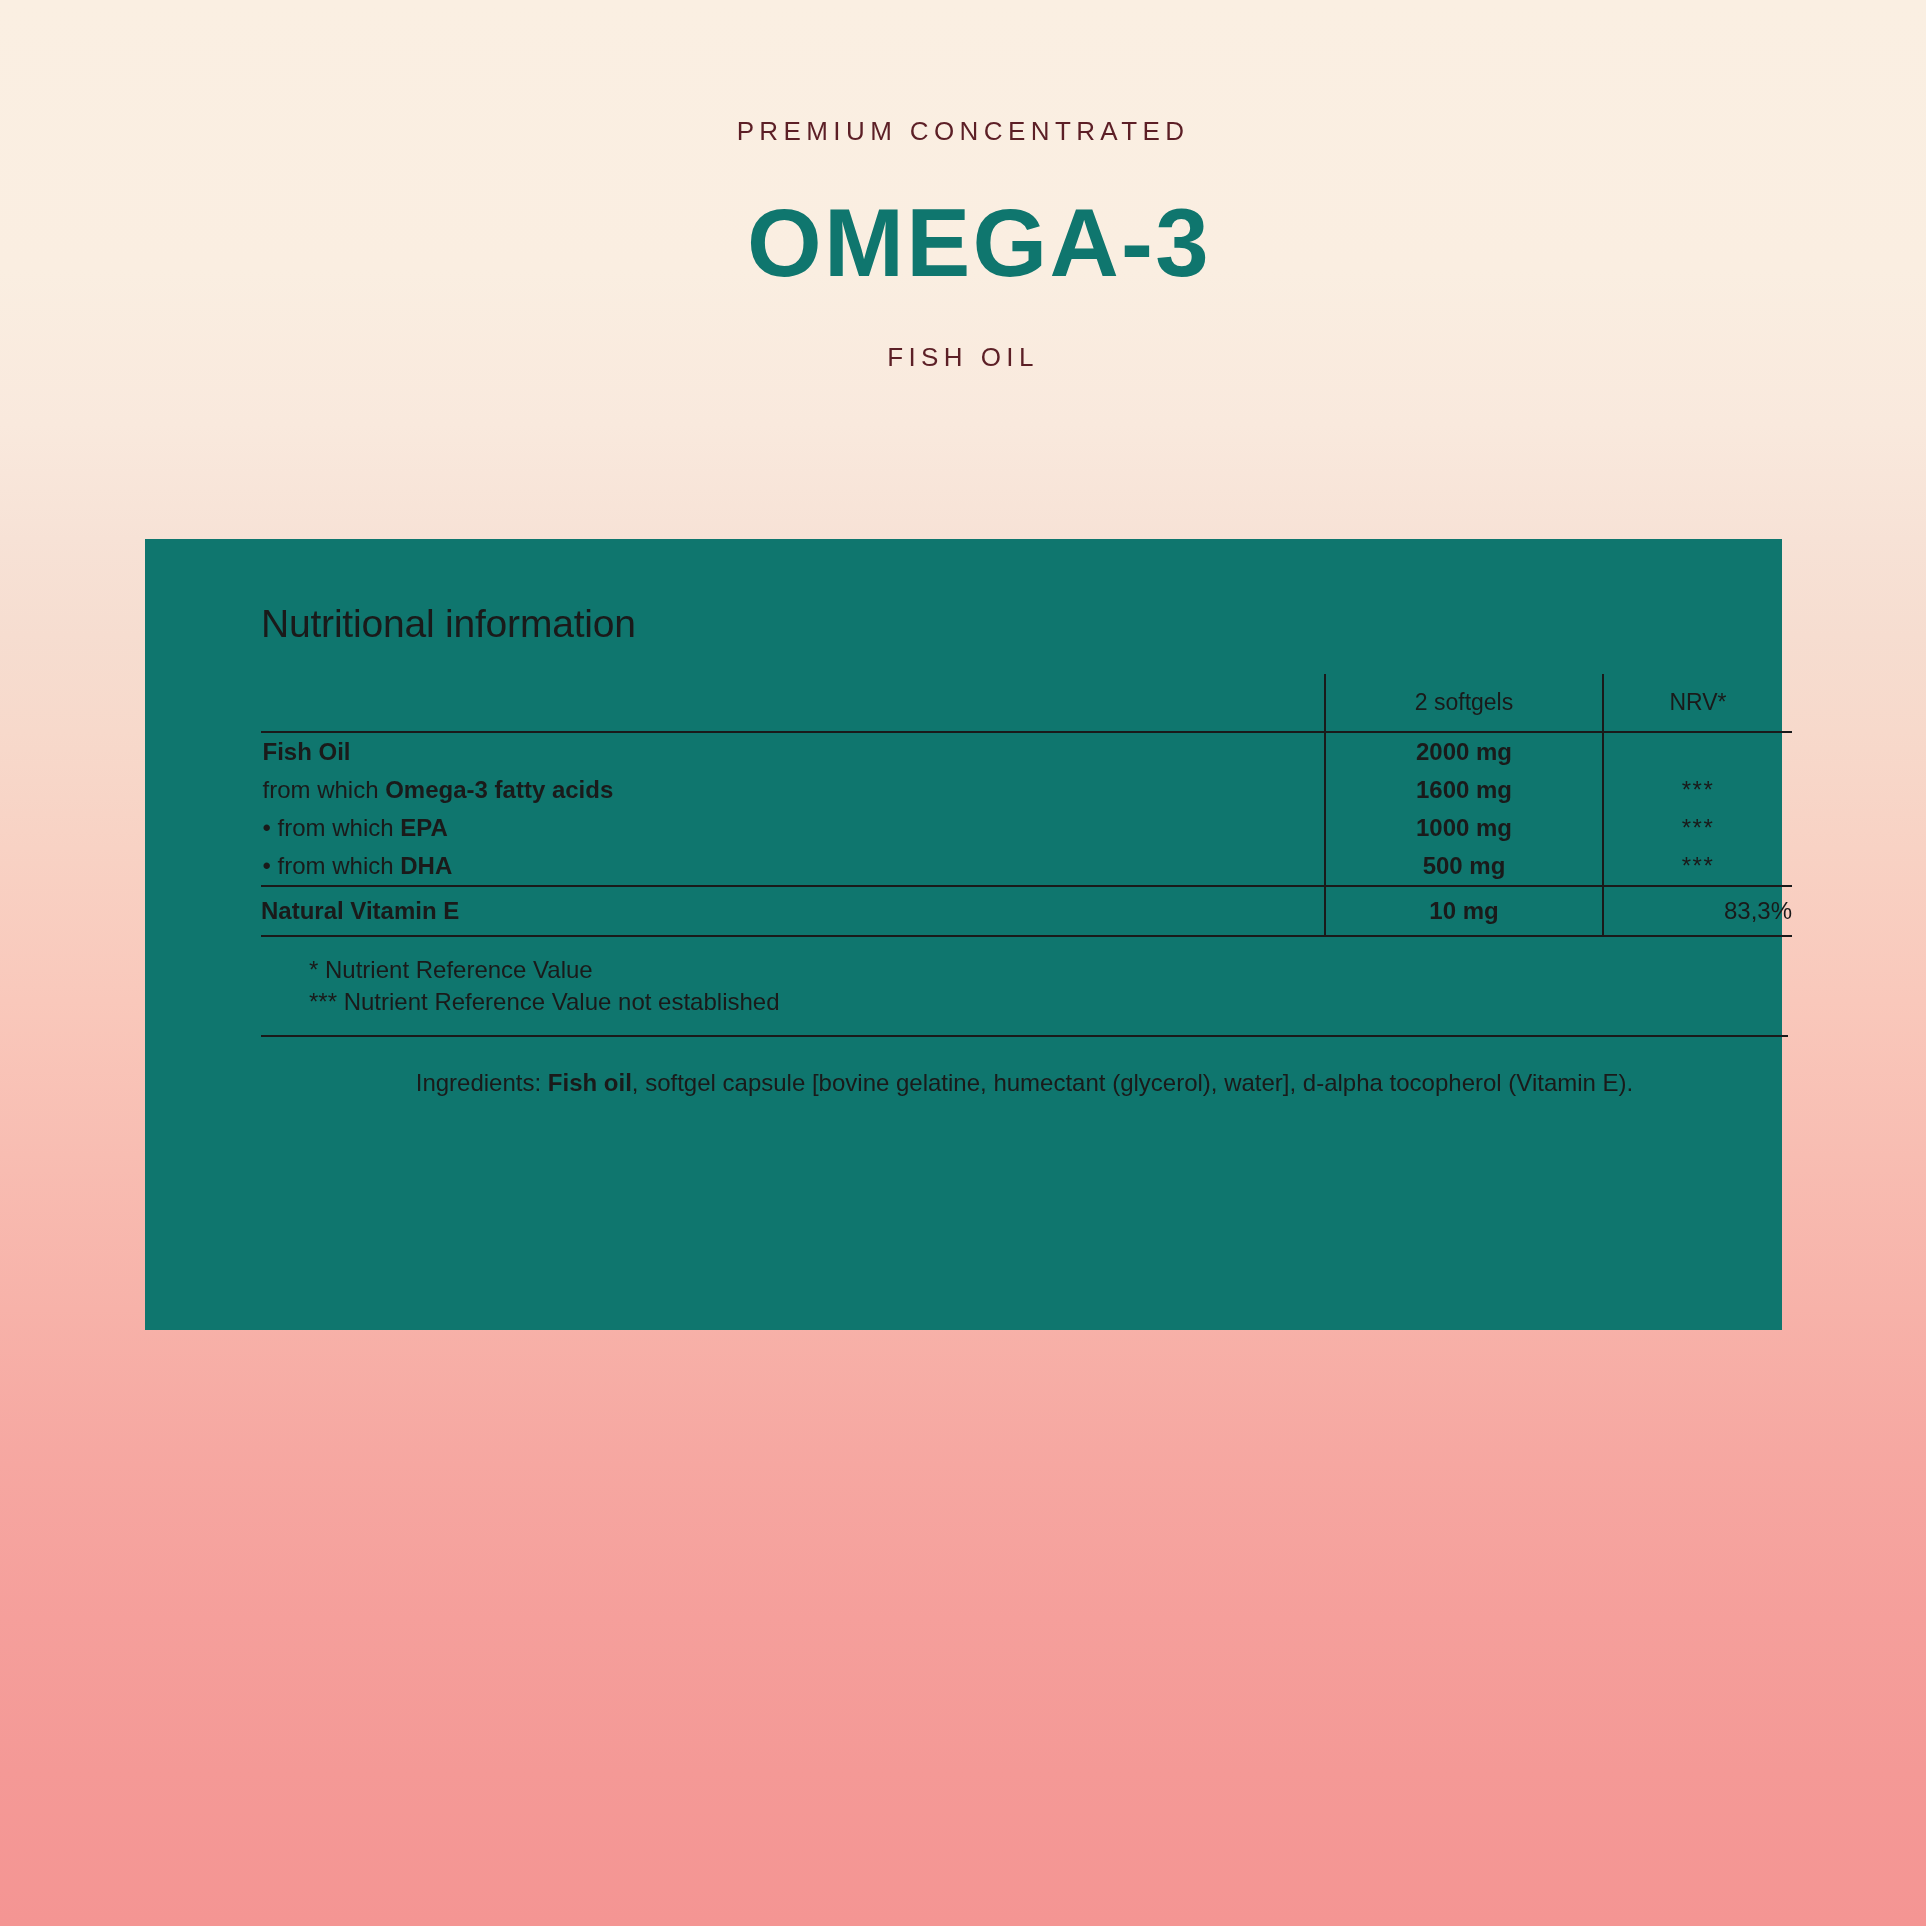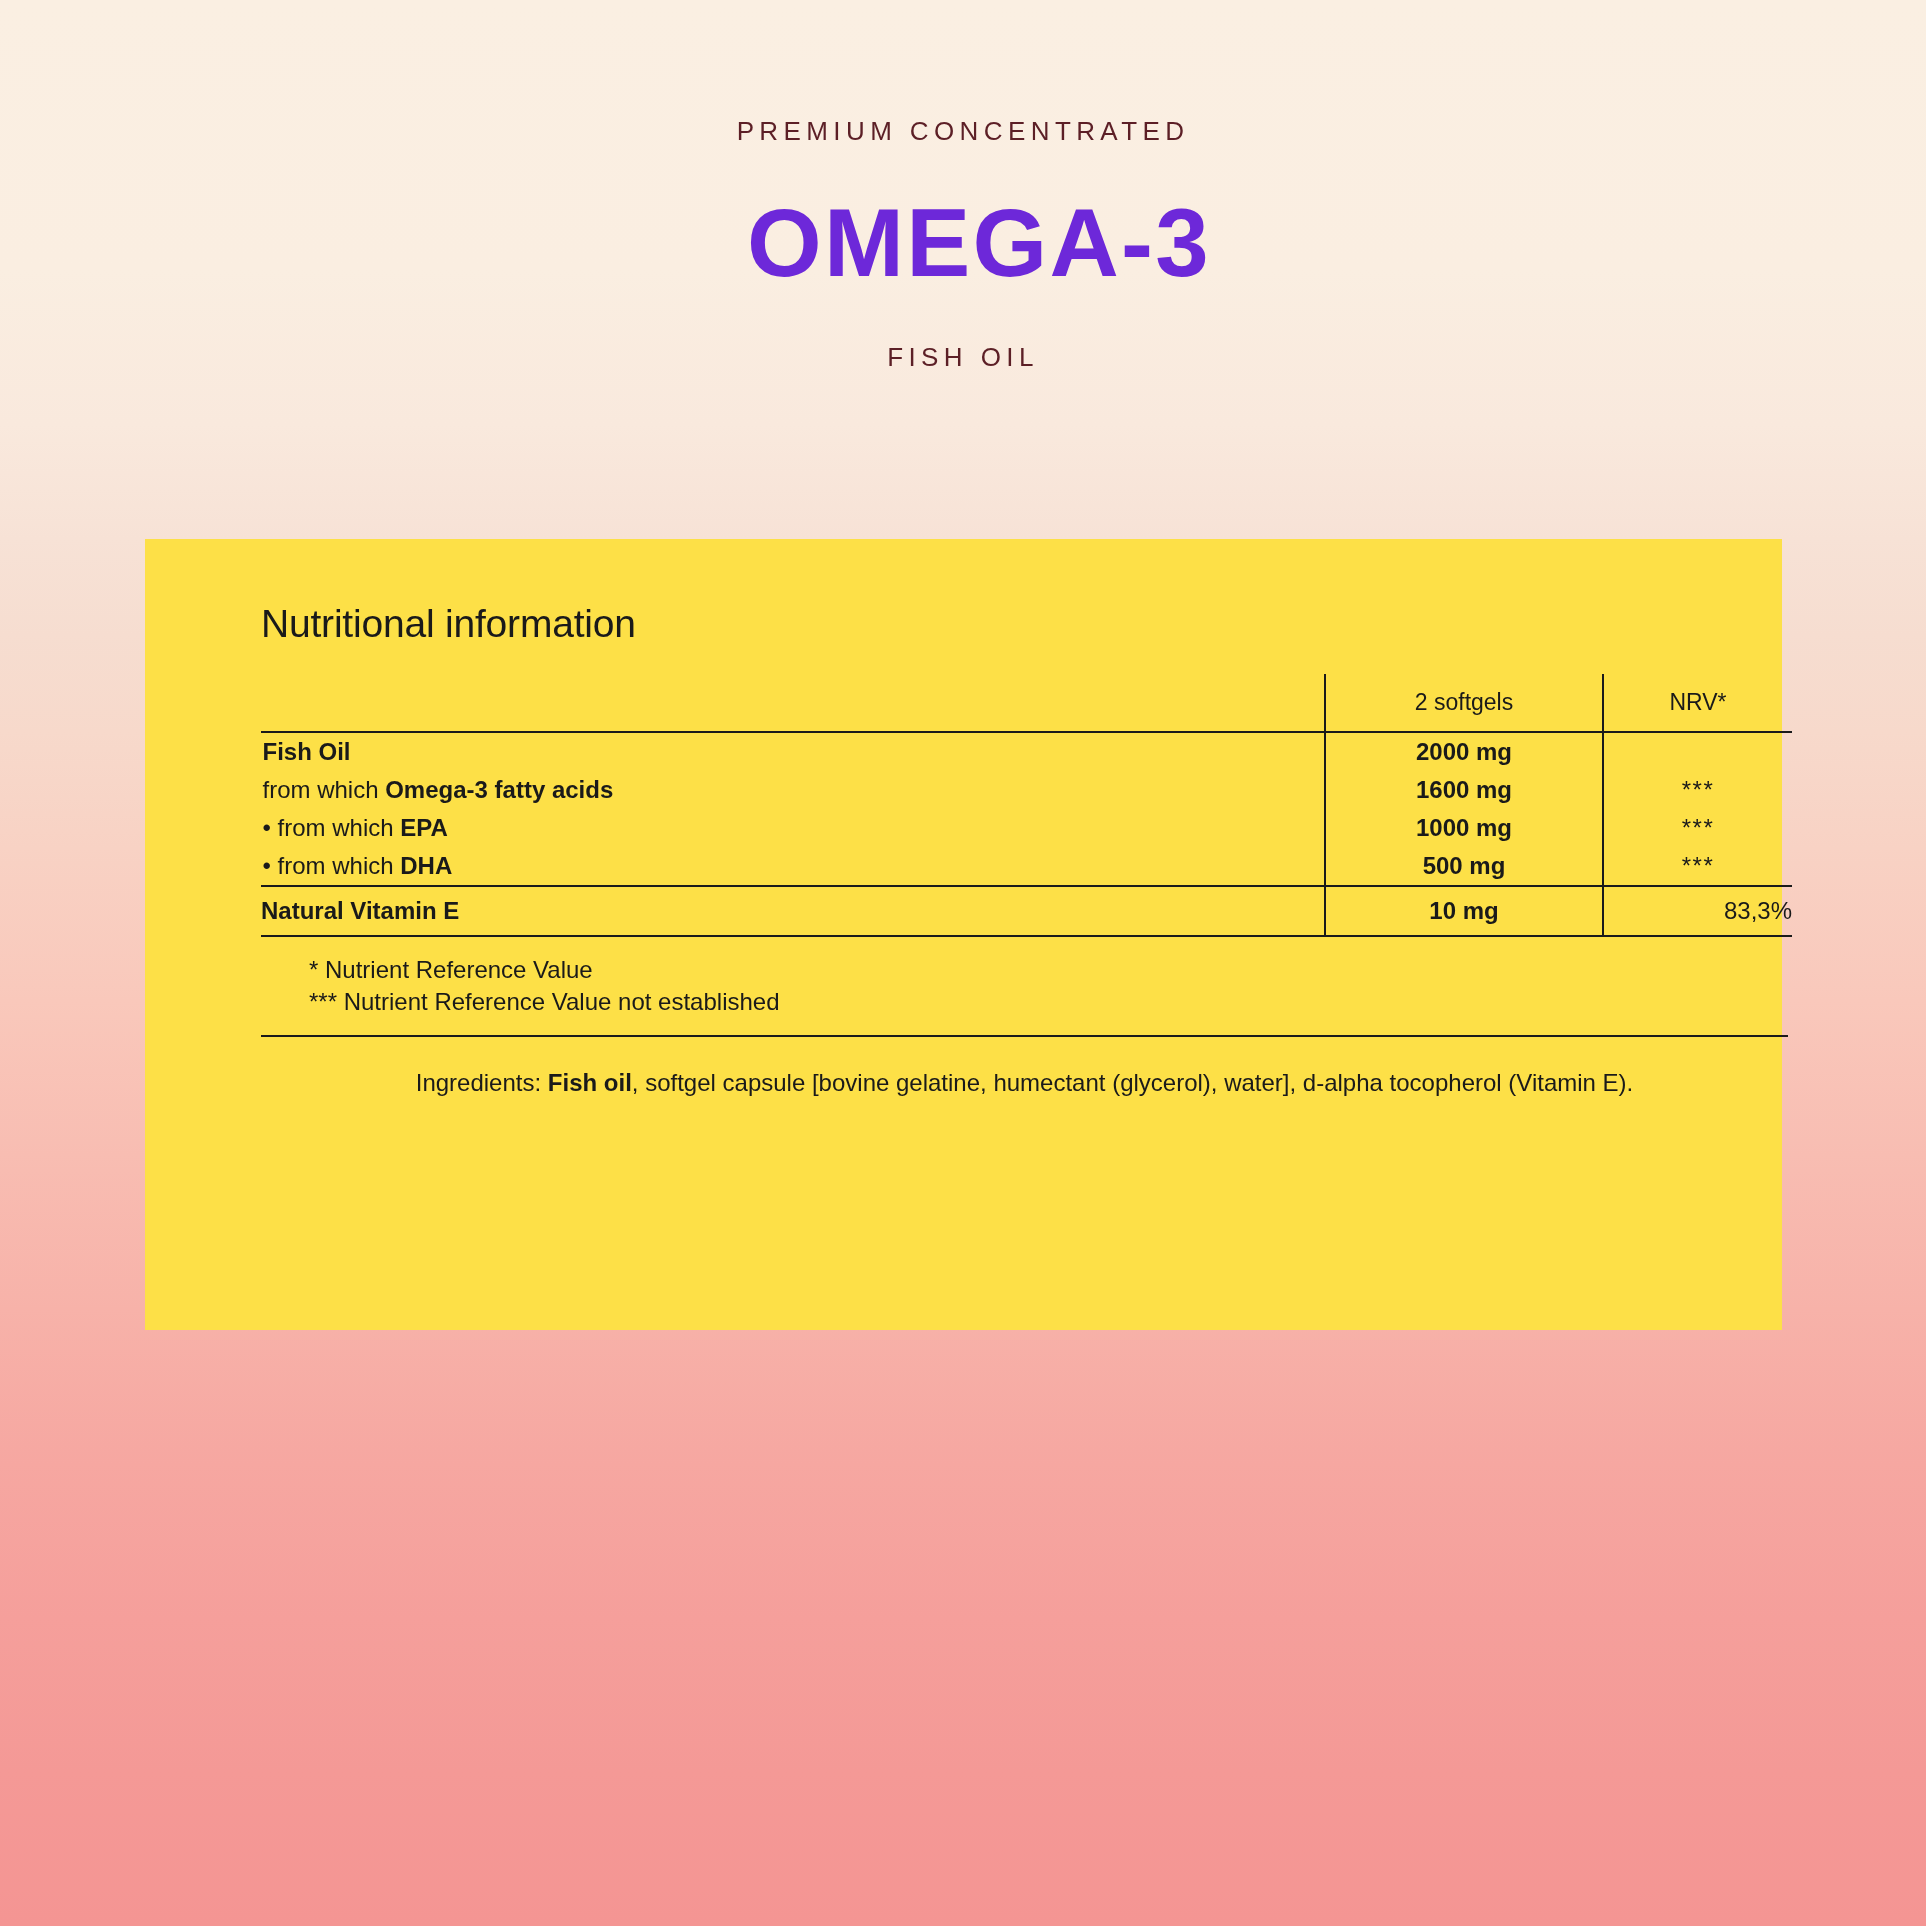--- a/index.html
+++ b/index.html
@@ -45,41 +45,41 @@
   .eyebrow {
     font-size: 26px;
     letter-spacing: 5.4px;
     color: #5c1f26;
     font-weight: 400;
   }
   .title {
     margin-top: 46px;
     font-size: 96px;
     letter-spacing: 2.3px;
-    color: #6d28d9;
+    color: #0f766e;
     font-weight: 700;
     line-height: 1.05;
     margin-left: 32px;
   }
   .subtitle {
     margin-top: 48px;
     font-size: 26px;
     letter-spacing: 5.4px;
     color: #5c1f26;
     font-weight: 400;
   }
 
   
   .card {
     position: absolute;
     left: 145px;
     top: 539px;
     width: 1637px;
     height: 791px;
-    background: #fde047;
+    background: #0f766e;
   }
   .card-inner {
     padding: 63px 85px 0 116px;
   }
 
   .panel-title {
     font-size: 39px;
     color: #1a1a1a;
     font-weight: 400;
     letter-spacing: -0.2px;

